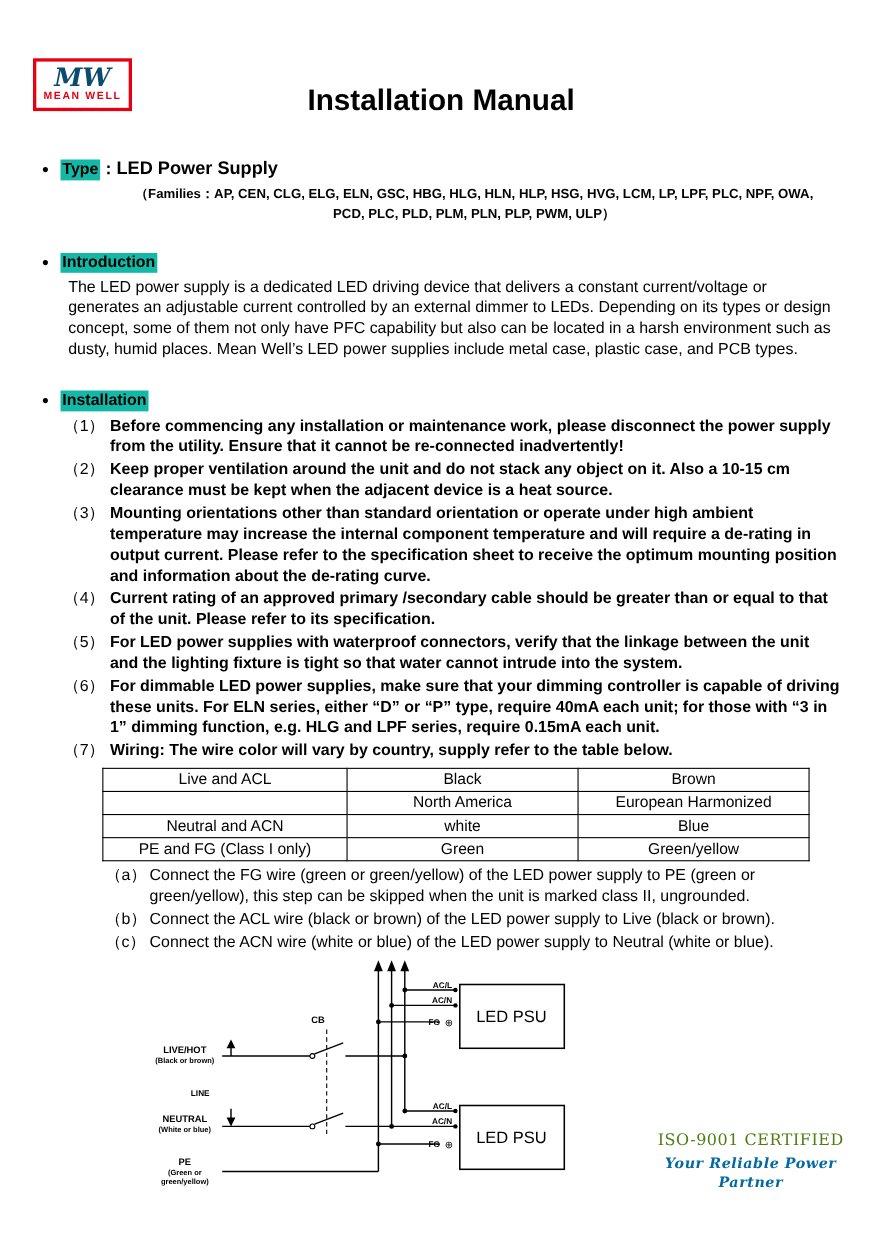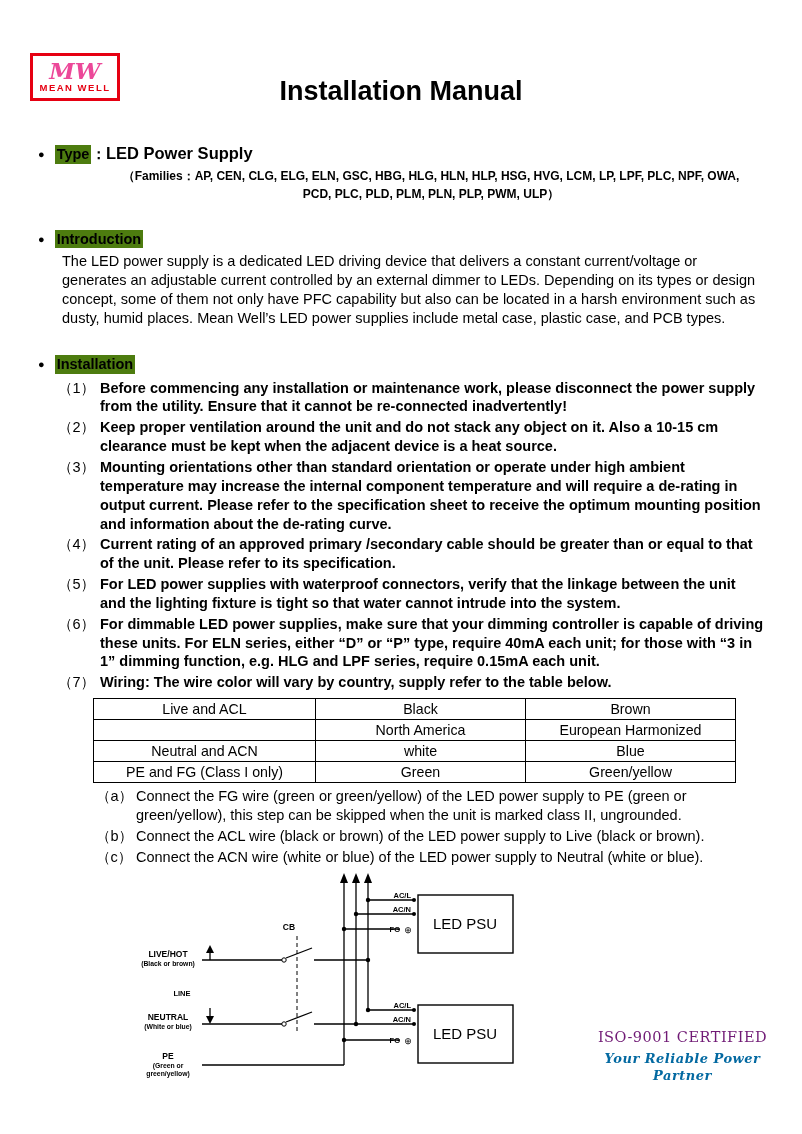--- a/index.html
+++ b/index.html
@@ -8,28 +8,28 @@
     width:802px; height:1134px; margin:0 auto; background:#fff; position:relative;
     overflow:hidden; font-family:"Liberation Sans", sans-serif; font-size:14.5px;
     line-height:1.3; color:#000;
   }
   .logo {
     position:absolute; left:30px; top:53px; width:90px; height:48px;
     border:3px solid #e60012; display:flex; flex-direction:column;
     align-items:center; justify-content:center;
   }
   .logo-mw { font-family:"DejaVu Serif", serif; font-style:italic; font-weight:bold;
-    color:#ec4899; font-size:23px; line-height:1; }
+    color:#0c4a6e; font-size:23px; line-height:1; }
   .logo-name { color:#e60012; font-weight:bold; font-size:9.5px; letter-spacing:1.5px; }
   h1 { margin:0; padding-top:74px; text-align:center; font-size:27px; font-weight:bold;
     text-decoration-thickness:2px; text-underline-offset:5px; }
   .content { margin:0 38px; }
   .bullet { font-size:11px; margin-right:10px; flex:0 0 auto; position:relative; top:-1px; }
   .section-type { margin-top:34px; display:flex; align-items:baseline; }
-  .hl { background:#4d7c0f; font-weight:bold; padding:0 2px; }
+  .hl { background:#14b8a6; font-weight:bold; padding:0 2px; }
   .type-colon { font-weight:bold; }
   .type-value { font-weight:bold; font-size:16.5px; }
   .families { margin:2px 14px 0 74px; text-align:center; font-weight:bold;
     font-size:12px; line-height:1.5; }
   .section-head { margin-top:27px; display:flex; align-items:baseline; }
   .intro-body { margin:4px 0 0 24px; max-width:712px; }
   .num-item { display:flex; margin:2px 0 0 20px; }
   .num { flex:0 0 42px; }
   .itext { flex:1; max-width:664px;font-weight:bold; }
   table { border-collapse:collapse; margin:6px 0 4px 55px; }
@@ -38,21 +38,21 @@
   .sub-item { display:flex; margin:2px 0 0 58px; }
   .sub-num { flex:0 0 40px; }
   .sub-text { flex:1; max-width:604px; }
   .diagram { margin:4px 0 0 100px; }
   .d-label  { font:bold 8.5px "Liberation Sans", sans-serif; }
   .d-sub    { font:bold 6.8px "Liberation Sans", sans-serif; }
   .d-term   { font:bold 7.5px "Liberation Sans", sans-serif; }
   .d-sym    { font:9px "Liberation Sans", sans-serif; }
   .d-psu    { font:15px "Liberation Sans", sans-serif; }
   .footer { position:absolute; left:590px; top:1028px; width:185px; text-align:center; }
-  .iso { font-family:"DejaVu Serif", serif; font-size:14.5px; color:#701a75; letter-spacing:0.5px; }
+  .iso { font-family:"DejaVu Serif", serif; font-size:14.5px; color:#4d7c0f; letter-spacing:0.5px; }
   .slogan { font-family:"DejaVu Serif", serif; font-style:italic; font-weight:bold;
     font-size:13px; color:#0369a1; margin-top:4px; letter-spacing:0.5px; }
 </style>
 </head>
 <body>
 
 <div class="page">
 
   <div class="logo">
     <div class="logo-mw">MW</div>

